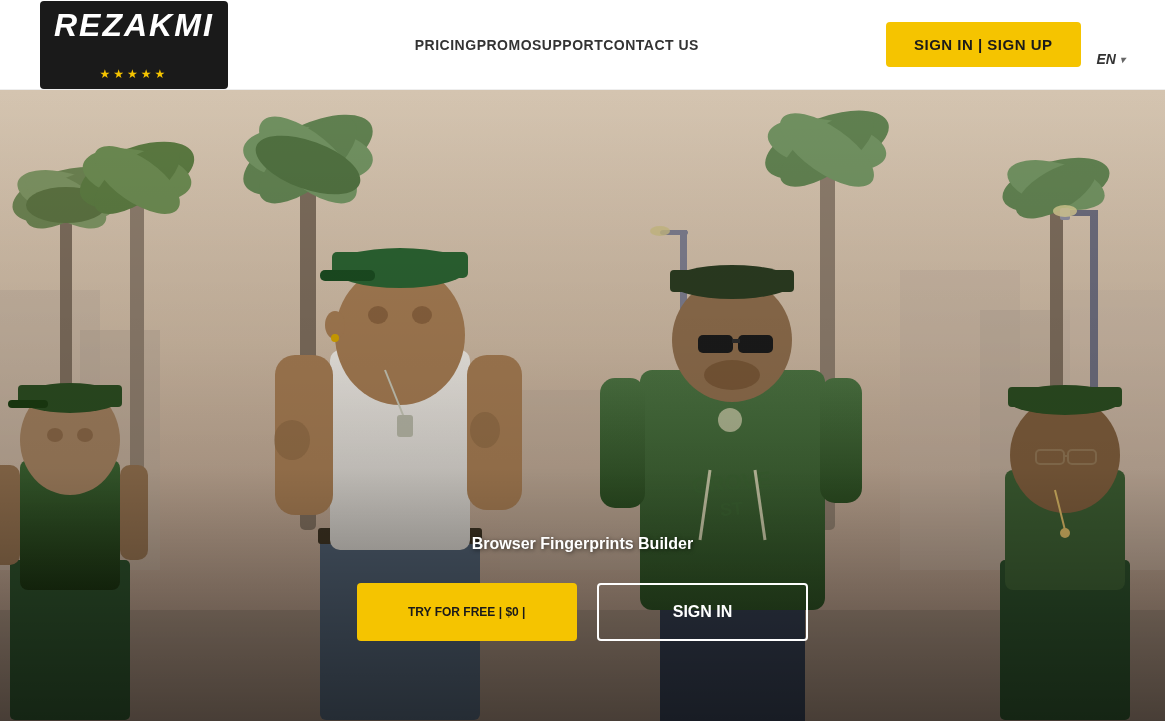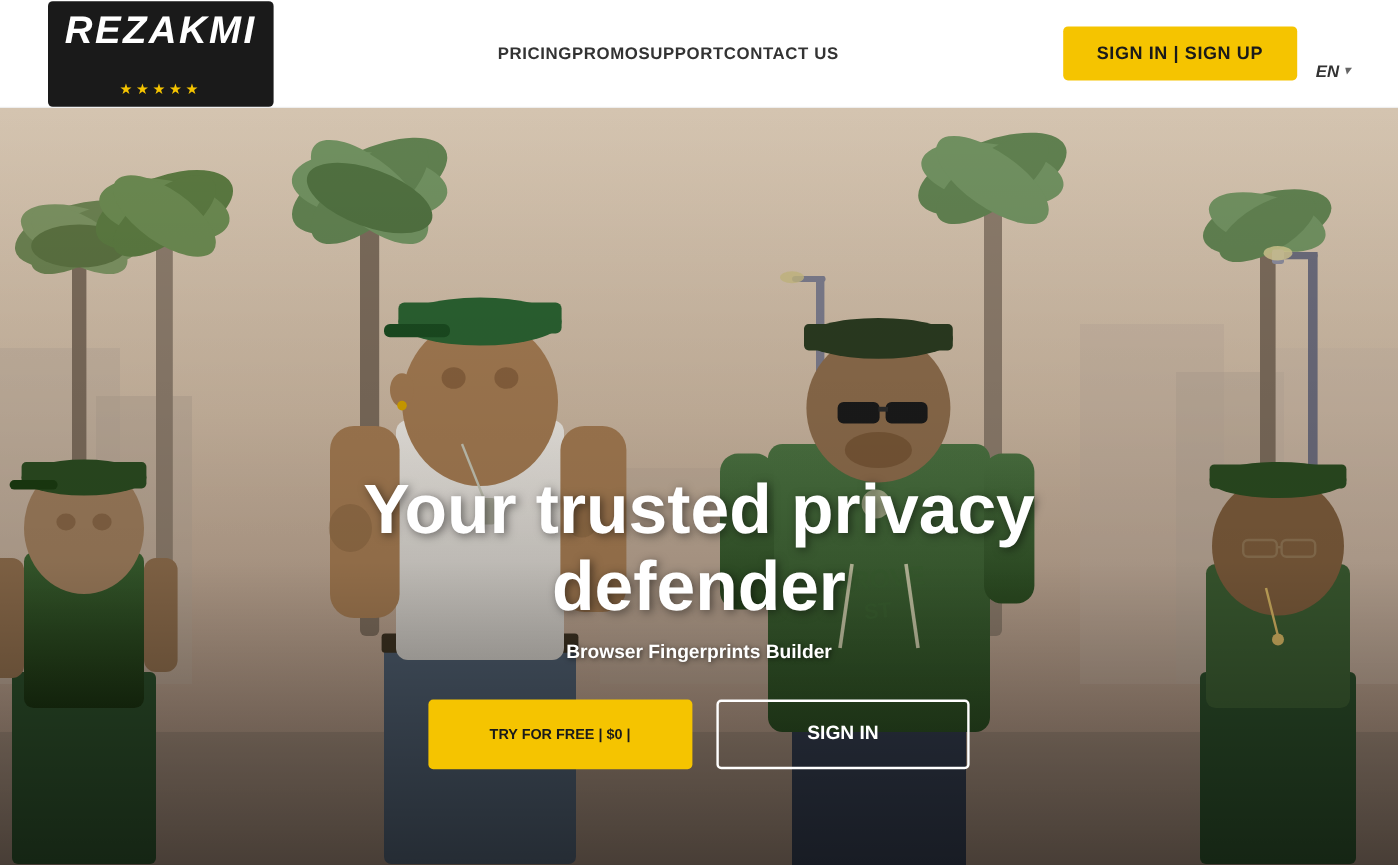--- a/index.html
+++ b/index.html
@@ -415,21 +415,20 @@
       <line x1="84" y1="266" x2="88" y2="266" stroke="#8a7050" stroke-width="2"></line>
 
       <line x1="75" y1="300" x2="85" y2="340" stroke="#d0b060" stroke-width="2"></line>
       <circle cx="85" cy="343" r="5" fill="#d0b060"></circle>
     </g>
 
     <rect x="0" y="0" width="1165" height="631" fill="url(#overlayGrad)"></rect>
   </svg>
 
   <div class="hero-content">
-    <h1 class="hero-title">Your trusted privacy defender</h1>
     <p class="hero-subtitle">Browser Fingerprints Builder</p>
     <div class="hero-buttons">
       <button class="btn-try">TRY FOR FREE | $0 |</button>
       <button class="btn-signin">SIGN IN</button>
     </div>
   </div>
 
 </section>
 
 </body></html>

